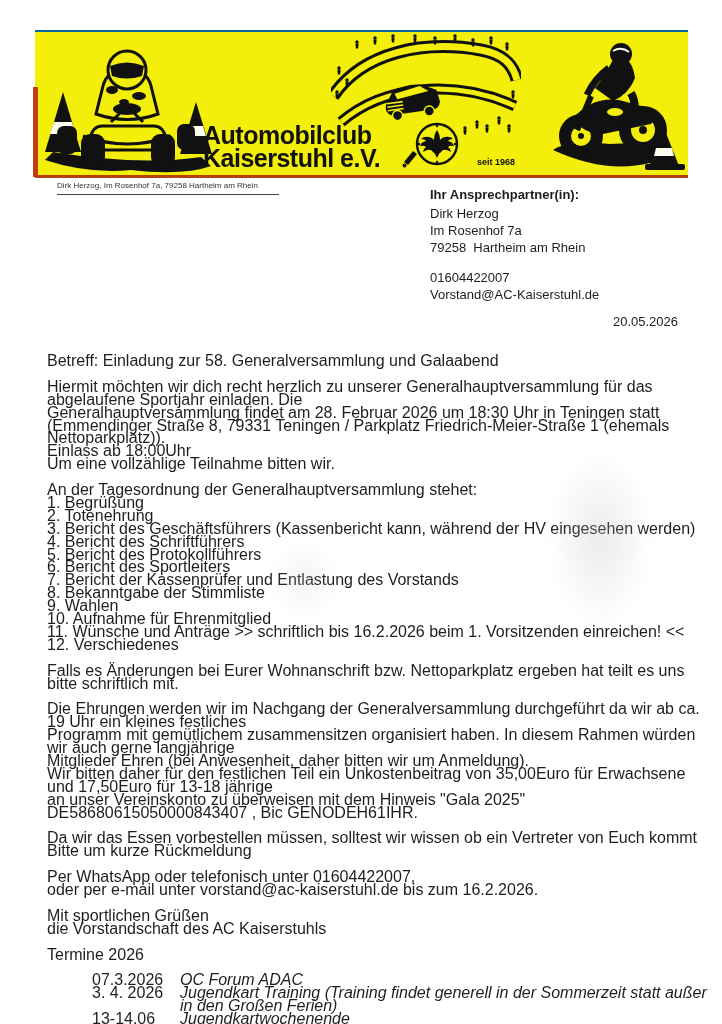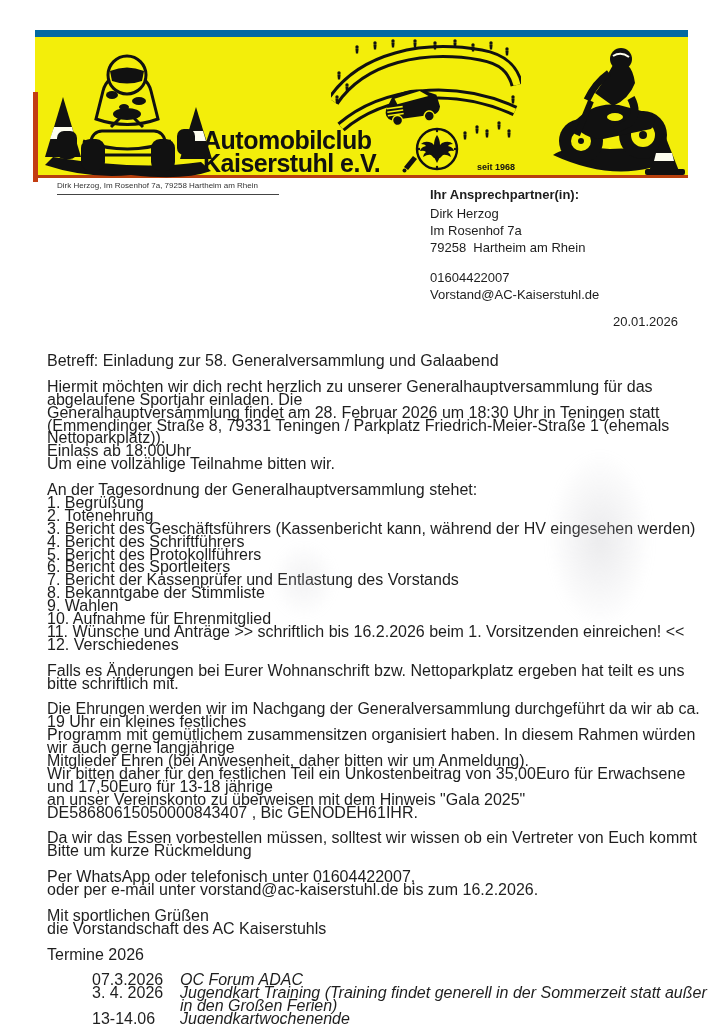--- a/index.html
+++ b/index.html
@@ -4,21 +4,21 @@
 <style>
   html,body{margin:0;padding:0;background:#ffffff;}
   .page{
     position:relative;width:722px;height:1024px;background:#ffffff;overflow:hidden;
     font-family:"Liberation Sans","DejaVu Sans",sans-serif;color:#222;
   }
   
   .banner{
     position:absolute;left:35px;top:30px;width:653px;height:148px;
     background:#f3ee0a;box-sizing:border-box;
-    border-top:7px solid #0369a1;border-bottom:3px solid #b8400e;
+    border-top:2px solid #0369a1;border-bottom:3px solid #b8400e;
   }
   .banner svg{position:absolute;}
   .red-edge{position:absolute;left:-2px;top:55px;width:5px;height:90px;background:#c33d12;}
   .club-name{
     position:absolute;left:168px;top:92px;
     font-weight:bold;font-size:25px;line-height:23px;letter-spacing:-0.5px;color:#111;
   }
   .since{
     position:absolute;left:442px;top:125px;
     font-weight:bold;font-size:9px;color:#111;
@@ -176,21 +176,21 @@
   <div class="contact">
     <div class="heading">Ihr Ansprechpartner(in):</div>
     <div class="line">Dirk Herzog</div>
     <div class="line">Im Rosenhof 7a</div>
     <div class="line">79258  Hartheim am Rhein</div>
     <div class="spacer"></div>
     <div class="line">01604422007</div>
     <div class="line">Vorstand@AC-Kaiserstuhl.de</div>
   </div>
 
-  <div class="doc-date">20.01.2026</div>
+  <div class="doc-date">20.05.2026</div>
 
   <div class="body-text">
     <div class="line">Betreff: Einladung zur 58. Generalversammlung und Galaabend</div>
     <div class="gap"></div>
     <div class="lines">Hiermit möchten wir dich recht herzlich zu unserer Generalhauptversammlung für das abgelaufene Sportjahr einladen. Die
 Generalhauptversammlung findet am 28. Februar 2026 um 18:30 Uhr in Teningen statt
 (Emmendinger Straße 8, 79331 Teningen / Parkplatz Friedrich-Meier-Straße 1 (ehemals Nettoparkplatz)).
 Einlass ab 18:00Uhr
 Um eine vollzählige Teilnahme bitten wir.</div>
     <div class="gap"></div>

